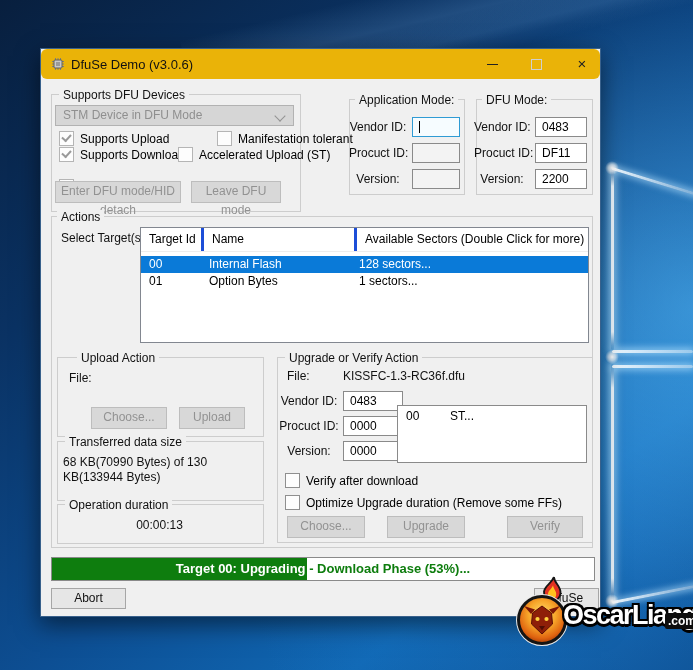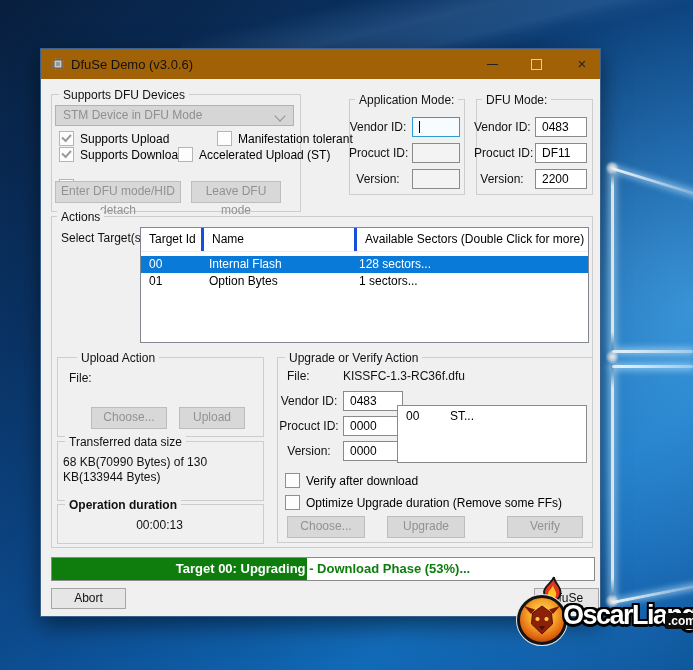--- a/index.html
+++ b/index.html
@@ -31,21 +31,21 @@
   .glow-diag{position:absolute;height:3px;border-radius:2px;transform-origin:left center;
     background:linear-gradient(90deg,#eef8ff,rgba(238,248,255,.4));
     box-shadow:0 0 6px 2px rgba(180,225,255,.6);}
   
   .win{
     position:absolute;left:40px;top:48px;width:559px;height:567px;z-index:5;
     background:#f0f0f0;border:1px solid #39618c;
     box-shadow:0 8px 22px rgba(0,0,0,.5);
     font-size:12px;color:#000;
   }
-  .titlebar{position:absolute;left:0;top:0;width:100%;height:30px;background:#a16207;}
+  .titlebar{position:absolute;left:0;top:0;width:100%;height:30px;background:#eab308;border-radius:6px;}
   .title-text{position:absolute;left:30px;top:8px;font-size:13px;color:#111;}
   .app-icon{position:absolute;left:9px;top:7px;width:16px;height:16px;}
   .ctl{position:absolute;top:0;width:32px;height:30px;text-align:center;line-height:30px;}
   .ctl-min i{display:inline-block;width:11px;height:1px;background:#222;vertical-align:middle;}
   .ctl-max i{display:inline-block;width:9px;height:9px;border:1px solid #cfcfcf;vertical-align:middle;}
   .ctl-close{font-size:15px;color:#222;}
   
   .grp{position:absolute;border:1px solid #cdcdcd;}
   .grp-label{position:absolute;background:#f0f0f0;padding:0 4px;font-size:12px;color:#111;white-space:nowrap;}
   .lbl{position:absolute;font-size:12px;color:#111;white-space:nowrap;}
@@ -236,21 +236,21 @@
   </div>
   <div class="btn disabled" style="left:246px;top:467px;width:76px;height:20px;">Choose...</div>
   <div class="btn disabled" style="left:346px;top:467px;width:76px;height:20px;">Upgrade</div>
   <div class="btn disabled" style="left:466px;top:467px;width:74px;height:20px;">Verify</div>
 
   <div class="grp" style="left:16px;top:392px;width:205px;height:58px;"></div>
   <span class="grp-label" style="left:24px;top:386px;">Transferred data size</span>
   <span class="lbl" style="left:22px;top:406px;width:192px;white-space:normal;line-height:15px;">68 KB(70990 Bytes) of 130 KB(133944 Bytes)</span>
 
   <div class="grp" style="left:16px;top:455px;width:205px;height:38px;"></div>
-  <span class="grp-label" style="left:24px;top:449px;font-weight:bold;">Operation duration</span>
+  <span class="grp-label" style="left:24px;top:449px;">Operation duration</span>
   <span class="lbl" style="left:16px;top:469px;width:205px;text-align:center;">00:00:13</span>
 
   <div class="progress">
     <span class="ptext green">Target 00: Upgrading - Download Phase (53%)...</span>
     <div class="pfill" style="width:47%">
       <span class="ptext">Target 00: Upgrading - Download Phase (53%)...</span>
     </div>
   </div>
 
   <div class="btn" style="left:10px;top:539px;width:73px;height:19px;">Abort</div>

